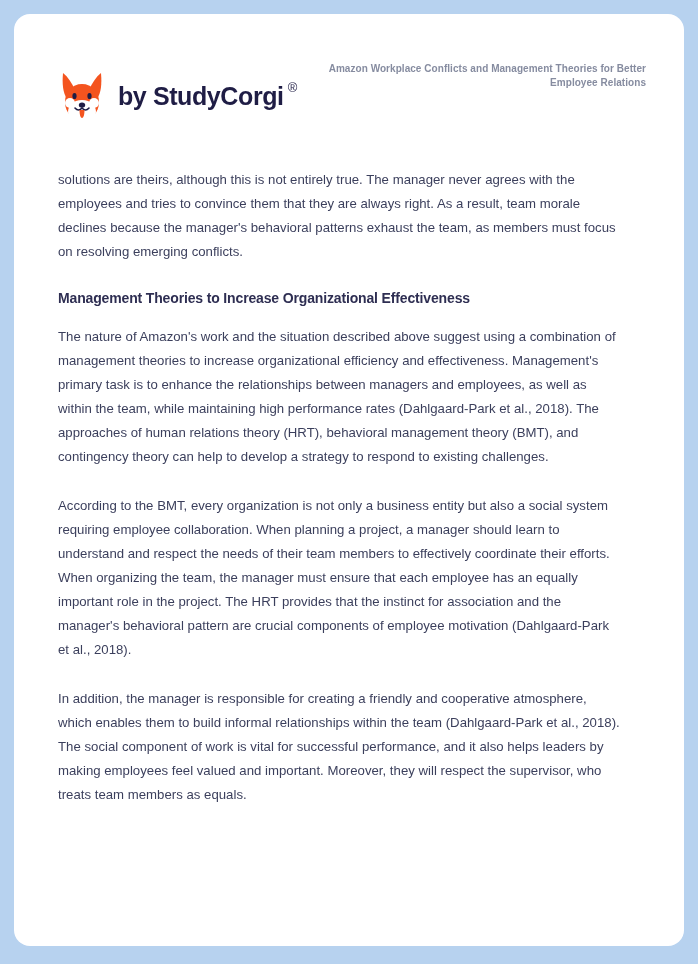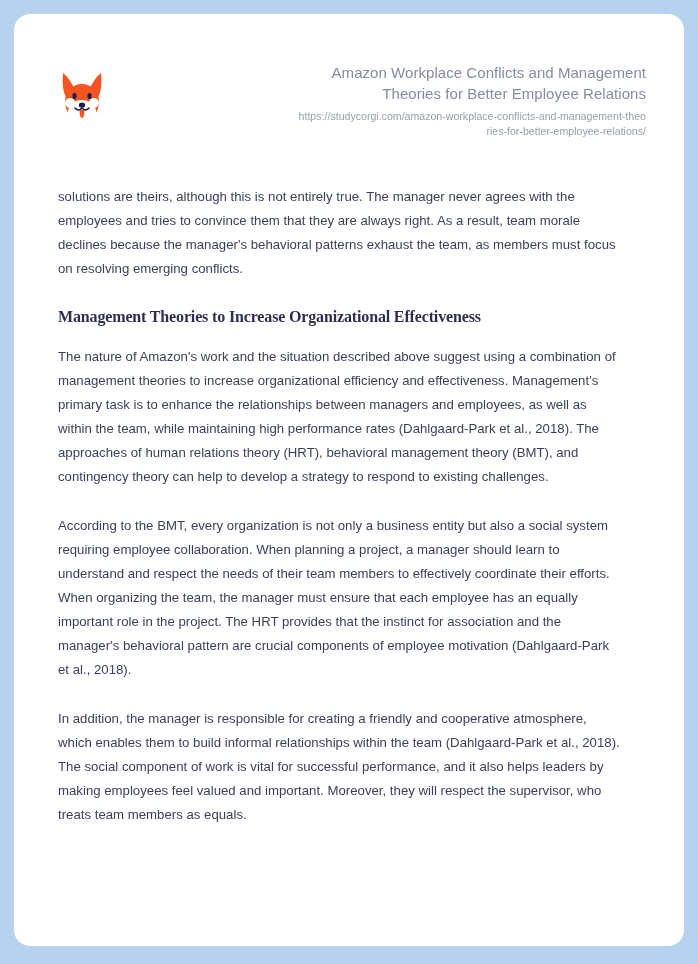--- a/index.html
+++ b/index.html
@@ -76,22 +76,22 @@
   }
 
   .header-meta {
     text-align: right;
     flex: 1 1 auto;
     max-width: 350px;
     padding-top: 2px;
   }
 
   .doc-title {
-    font-size: 15px;
-    font-weight: normal;
+    font-size: 10px;
+    font-weight: bold;
     color: #868ca0;
     line-height: 1.42;
     letter-spacing: 0.05px;
   }
 
   .doc-url {
     font-size: 10.6px;
     font-weight: normal;
     color: #9aa0b3;
     line-height: 1.45;
@@ -109,27 +109,26 @@
     line-height: 24px;
     color: #3b3f5c;
     margin-bottom: 25px;
     text-align: left;
     letter-spacing: 0.01px;
   }
 
   .para:last-child { margin-bottom: 0; }
 
   .section-heading {
-    font-size: 16px;
+    font-size: 14px;
     font-weight: bold;
     color: #2e2e52;
     line-height: 1.35;
     margin: 5px 0 17px 0;
     letter-spacing: -0.15px;
-    font-family: Liberation Serif, serif;
   }
 </style>
 </head>
 <body>
 
 <div class="page-wrap">
   <div class="paper">
 
     <header class="doc-header">
 
@@ -150,25 +149,28 @@
           <ellipse cx="16.5" cy="26" rx="2.1" ry="3.1" fill="#1f1d45"></ellipse>
           <ellipse cx="31.5" cy="26" rx="2.1" ry="3.1" fill="#1f1d45"></ellipse>
 
           <ellipse cx="24" cy="35" rx="3.2" ry="2.6" fill="#1f1d45"></ellipse>
 
           <path d="M17 38 Q20.5 42 24 38" stroke="#1f1d45" stroke-width="1.6" fill="none" stroke-linecap="round"></path>
           <path d="M24 38 Q27.5 42 31 38" stroke="#1f1d45" stroke-width="1.6" fill="none" stroke-linecap="round"></path>
 
           <path d="M21.5 40 C21.5 45 22.6 48 24 48 C25.4 48 26.5 45 26.5 40 Z" fill="#f4541f"></path>
         </svg>
+        <div class="brand-text">
+          <span>by StudyCorgi</span>
+          <span class="brand-reg">®</span>
+        </div>
       </div>
 
       <div class="header-meta">
         <div class="doc-title">Amazon Workplace Conflicts and Management Theories for Better Employee Relations</div>
-        <div class="doc-url">https://studycorgi.com/amazon-workplace-conflicts-and-management-theories-for-better-employee-relations/</div>
       </div>
 
     </header>
 
     <main class="doc-body">
 
       <p class="para">solutions are theirs, although this is not entirely true. The manager never agrees with the employees and tries to convince them that they are always right. As a result, team morale declines because the manager's behavioral patterns exhaust the team, as members must focus on resolving emerging conflicts.</p>
 
       <h2 class="section-heading">Management Theories to Increase Organizational Effectiveness</h2>
 

